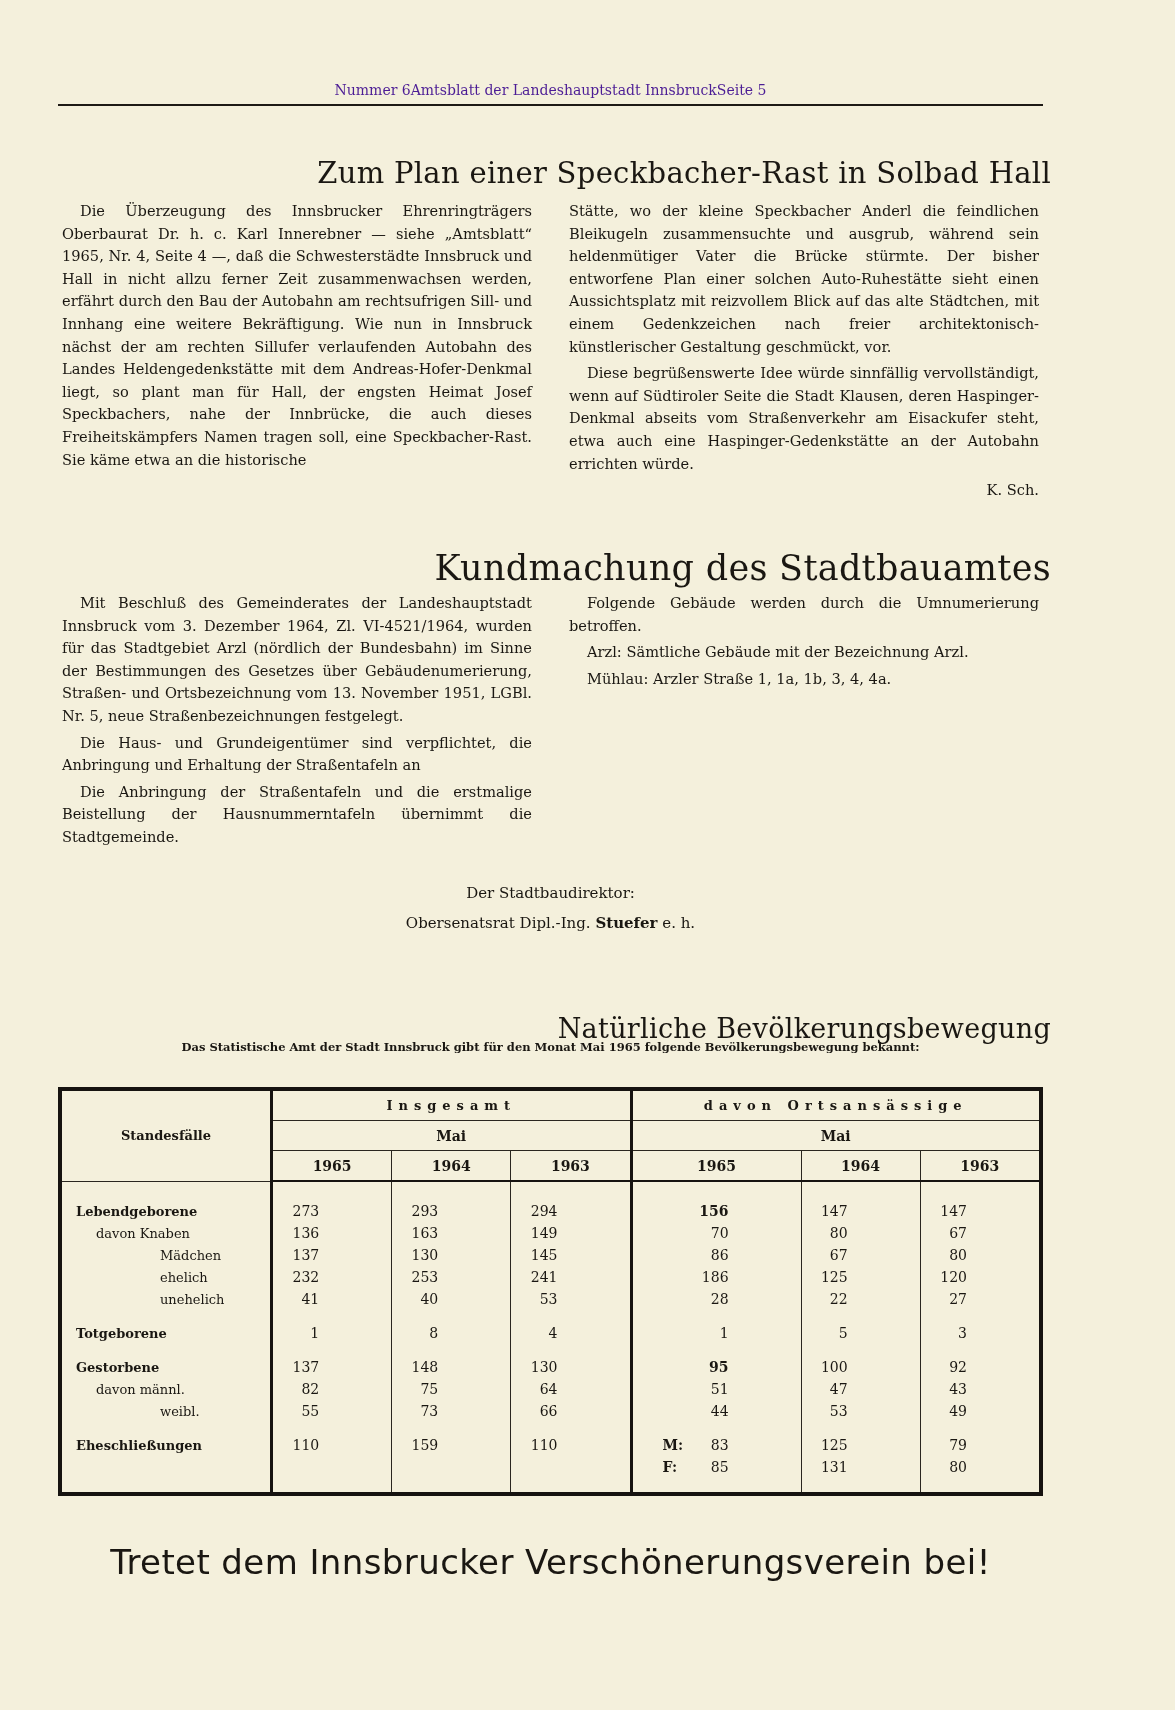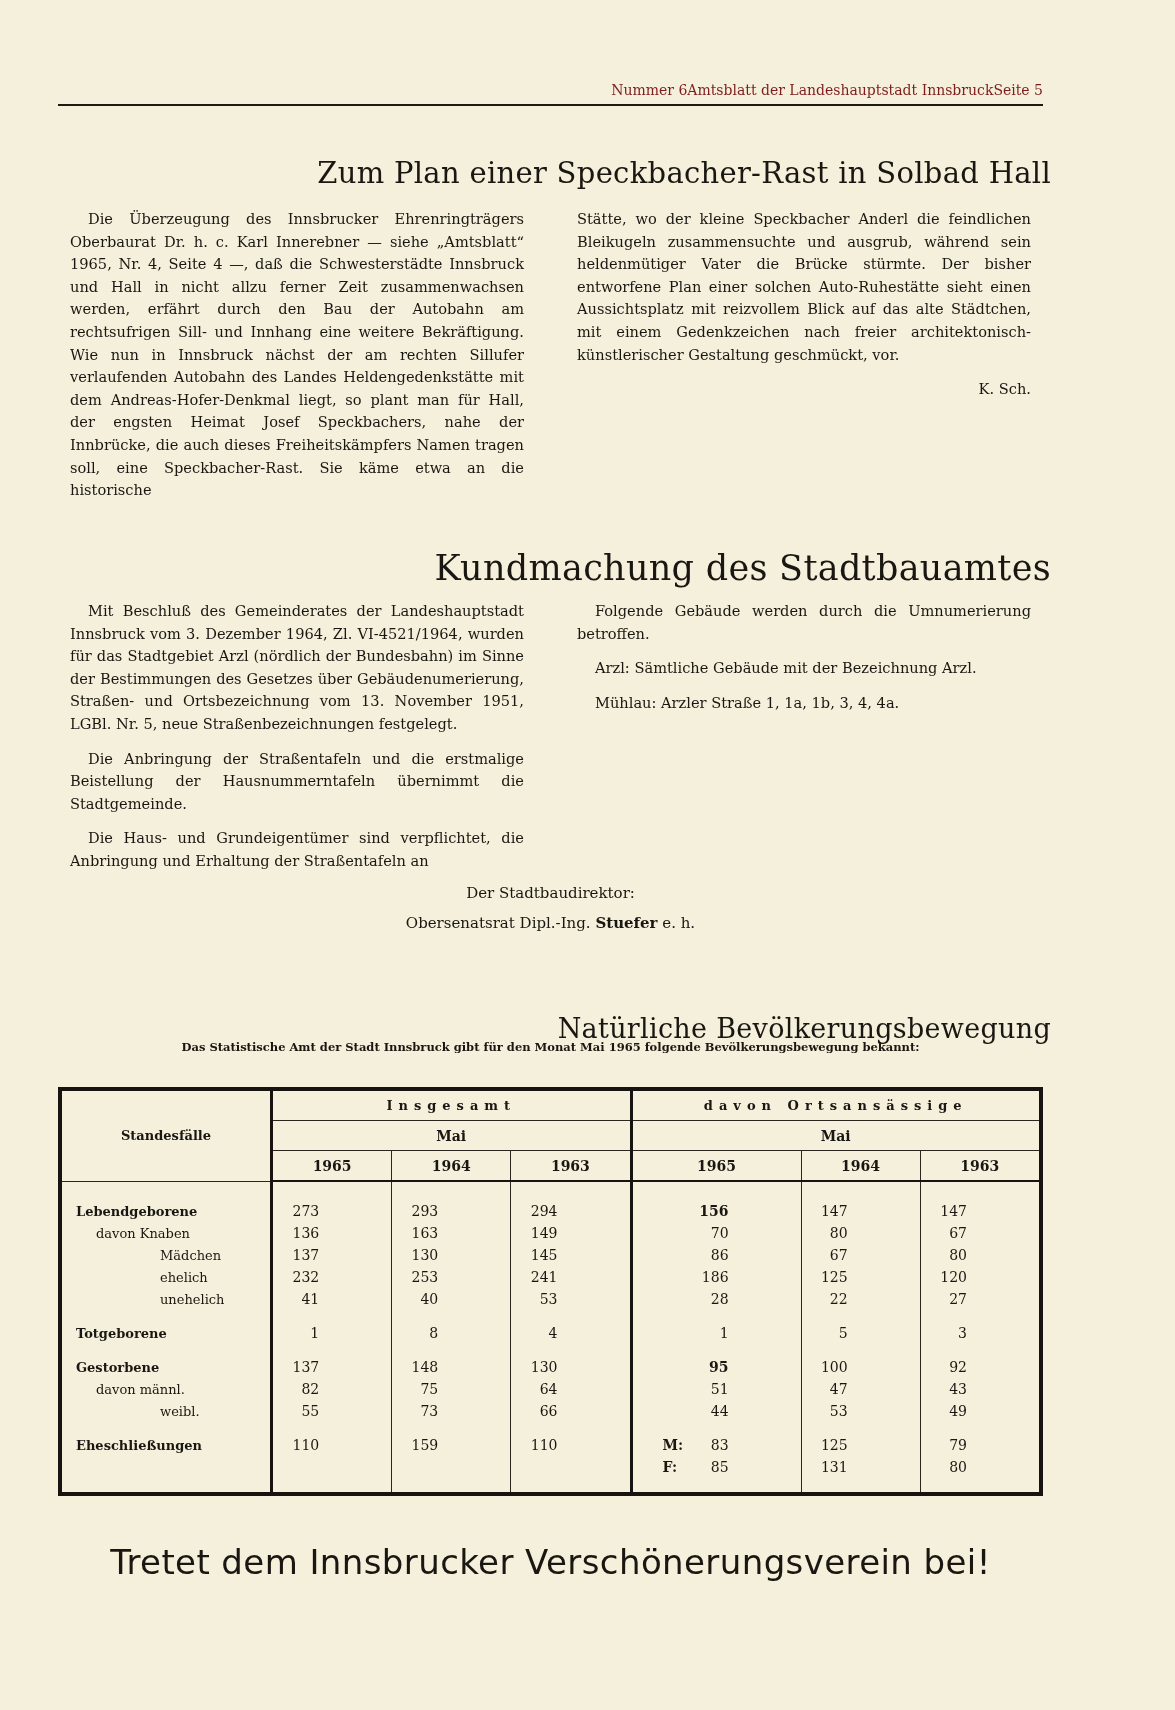--- a/index.html
+++ b/index.html
@@ -7,34 +7,34 @@
     width:1175px; height:1710px;
     background:#f4f0dc;
     font-family:"DejaVu Serif", serif;
     color:#1a1712;
     position:relative;
     overflow:hidden;
   }
   .page { position:absolute; left:58px; top:0; width:985px; }
   .running-head {
     position:absolute; top:82px; left:0; width:985px;
-    display:flex; justify-content:flex-end; align-items:baseline;
-    font-size:14px; color:#7f1d1d;
+    display:flex; justify-content:center; align-items:baseline;
+    font-size:14px; color:#4c1d95;
   }
   .rule { position:absolute; top:104px; left:0; width:985px; border-top:2px solid #1d1a15; }
   h1, h2 {
     font-family:"DejaVu Serif", serif; font-weight:normal; text-align:right; margin:8px;
     position:absolute; left:0; width:985px; letter-spacing:0.3px;
   }
   .h-speck { top:148px; font-size:29px; }
   .h-kund { top:540px; font-size:35px; }
   .h-natur { top:1005px; font-size:27px; }
   .cols { position:absolute; left:0; width:985px; display:flex; justify-content:space-between; }
   .col { width:478px; font-size:14.6px; line-height:22.6px; text-align:justify; }
-  .col p { margin:12px; text-indent:18px; }
+  .col p { margin:4px; text-indent:18px; }
   .col p.noindent { text-indent:0; }
   .cols-1 { top:196px; }
   .cols-2 { top:588px; }
   .sig-right { text-align:right; }
   .signature { position:absolute; left:0; width:985px; text-align:center; font-size:15px; line-height:30px; }
   .signature.l1 { top:878px; }
   .signature.l2 { top:908px; }
   .signature .bold { font-weight:bold; }
   .intro { position:absolute; top:1040px; left:0; width:985px; text-align:center; font-size:11.5px; font-weight:bold; }
   table.stats {
@@ -74,30 +74,31 @@
   </div>
   <div class="rule"></div>
 
   <h1 class="h-speck">Zum Plan einer Speckbacher-Rast in Solbad Hall</h1>
   <div class="cols cols-1">
     <div class="col">
       <p>Die Überzeugung des Innsbrucker Ehrenringträgers Oberbaurat Dr. h. c. Karl Innerebner — siehe „Amtsblatt“ 1965, Nr. 4, Seite 4 —, daß die Schwesterstädte Innsbruck und Hall in nicht allzu ferner Zeit zusammenwachsen werden, erfährt durch den Bau der Autobahn am rechtsufrigen Sill- und Innhang eine weitere Bekräftigung. Wie nun in Innsbruck nächst der am rechten Sillufer verlaufenden Autobahn des Landes Heldengedenkstätte mit dem Andreas-Hofer-Denkmal liegt, so plant man für Hall, der engsten Heimat Josef Speckbachers, nahe der Innbrücke, die auch dieses Freiheitskämpfers Namen tragen soll, eine Speckbacher-Rast. Sie käme etwa an die historische</p>
     </div>
     <div class="col">
       <p class="noindent">Stätte, wo der kleine Speckbacher Anderl die feindlichen Bleikugeln zusammensuchte und ausgrub, während sein heldenmütiger Vater die Brücke stürmte. Der bisher entworfene Plan einer solchen Auto-Ruhestätte sieht einen Aussichtsplatz mit reizvollem Blick auf das alte Städtchen, mit einem Gedenkzeichen nach freier architektonisch-künstlerischer Gestaltung geschmückt, vor.</p>
+      <p>Diese begrüßenswerte Idee würde sinnfällig vervollständigt, wenn auf Südtiroler Seite die Stadt Klausen, deren Haspinger-Denkmal abseits vom Straßenverkehr am Eisackufer steht, etwa auch eine Haspinger-Gedenkstätte an der Autobahn errichten würde.</p>
       <p class="noindent sig-right">K. Sch.</p>
     </div>
   </div>
 
   <h2 class="h-kund">Kundmachung des Stadtbauamtes</h2>
   <div class="cols cols-2">
     <div class="col">
       <p>Mit Beschluß des Gemeinderates der Landeshauptstadt Innsbruck vom 3. Dezember 1964, Zl. VI-4521/1964, wurden für das Stadtgebiet Arzl (nördlich der Bundesbahn) im Sinne der Bestimmungen des Gesetzes über Gebäudenumerierung, Straßen- und Ortsbezeichnung vom 13. November 1951, LGBl. Nr. 5, neue Straßenbezeichnungen festgelegt.</p>
+      <p>Die Haus- und Grundeigentümer sind verpflichtet, die Anbringung und Erhaltung der Straßentafeln an</p>
       <p>Die Anbringung der Straßentafeln und die erstmalige Beistellung der Hausnummerntafeln übernimmt die Stadtgemeinde.</p>
-      <p>Die Haus- und Grundeigentümer sind verpflichtet, die Anbringung und Erhaltung der Straßentafeln an</p>
     </div>
     <div class="col">
       <p>Folgende Gebäude werden durch die Umnumerierung betroffen.</p>
       <p>Arzl: Sämtliche Gebäude mit der Bezeichnung Arzl.</p>
       <p>Mühlau: Arzler Straße 1, 1a, 1b, 3, 4, 4a.</p>
     </div>
   </div>
 
   <div class="signature l1">Der Stadtbaudirektor:</div>
   <div class="signature l2">

